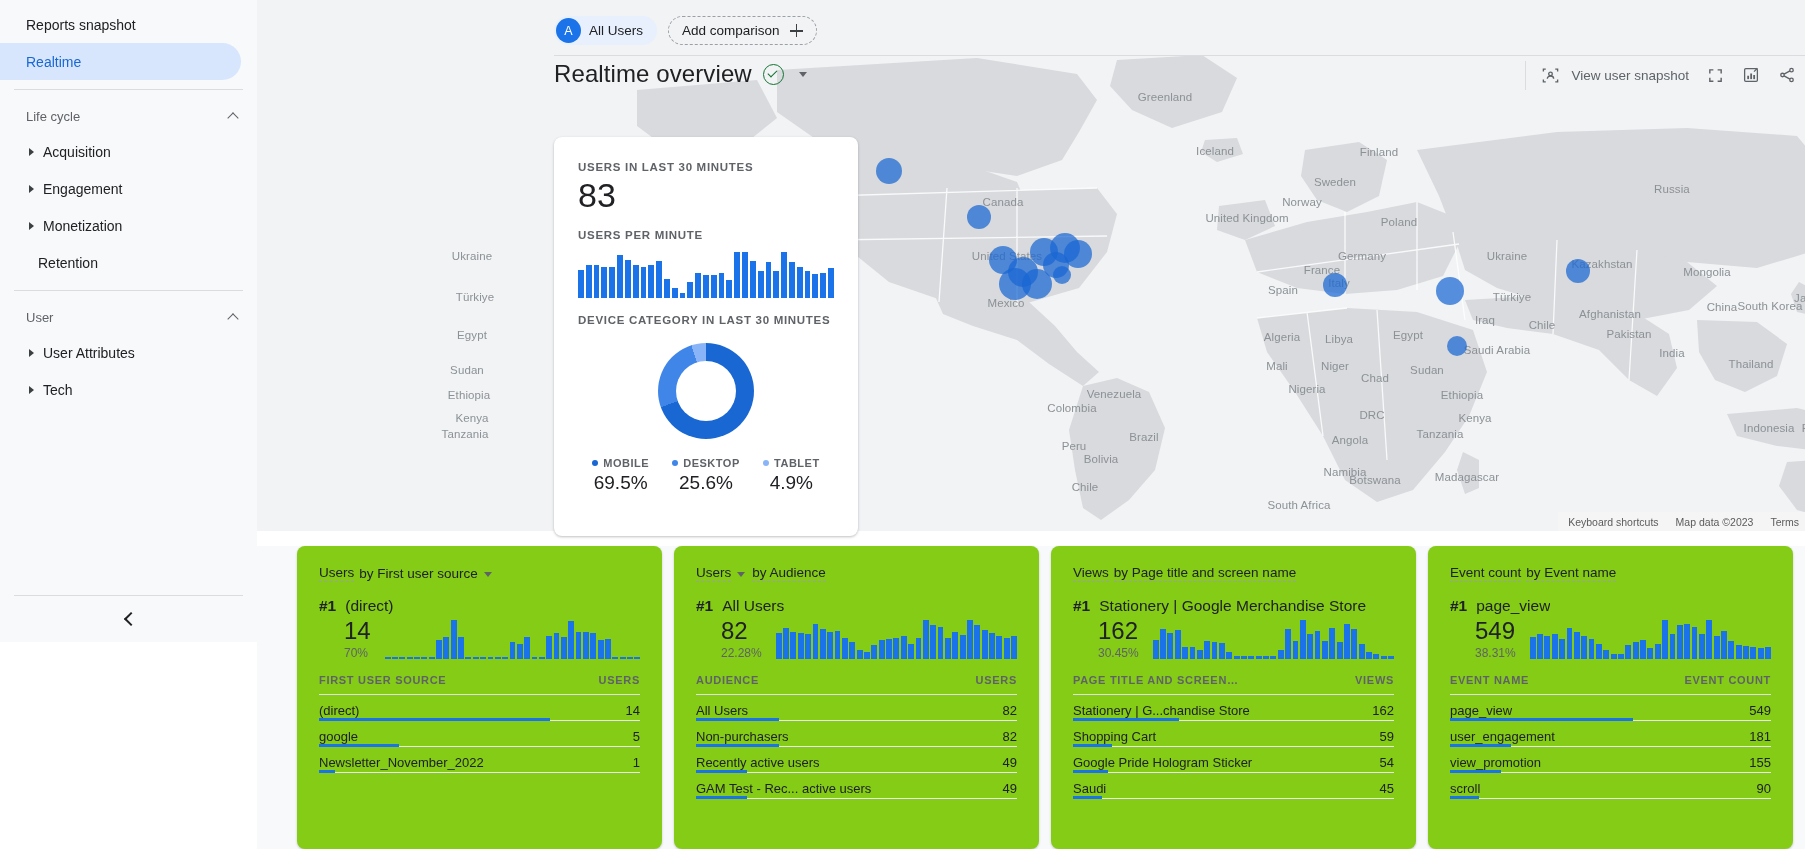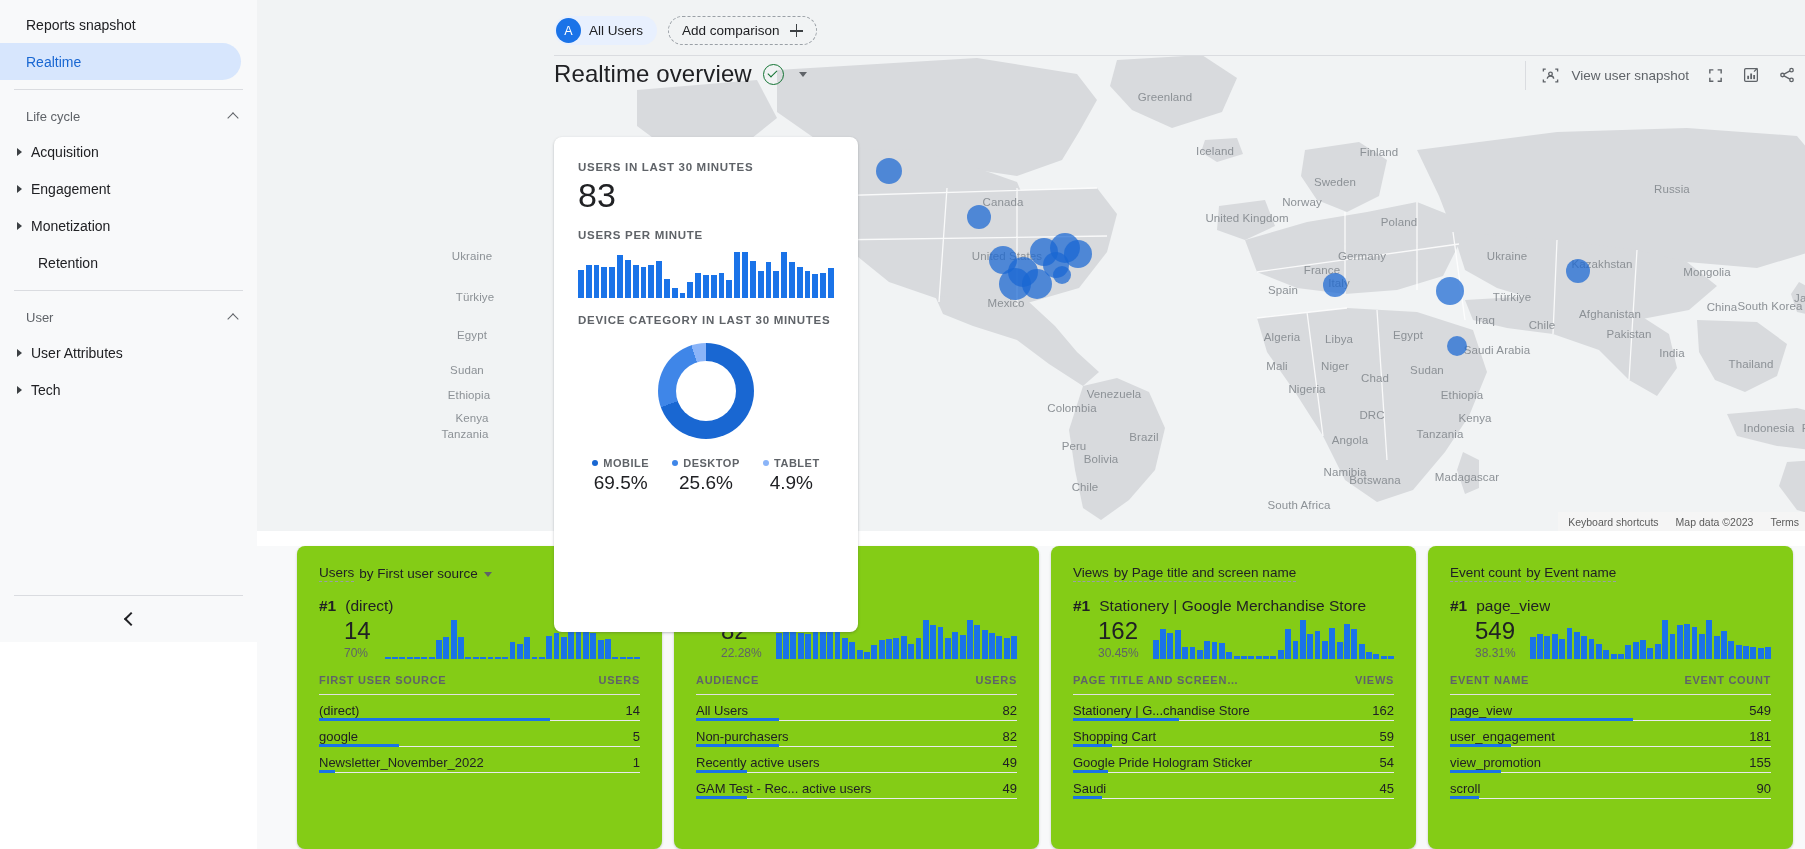--- a/index.html
+++ b/index.html
@@ -35,21 +35,21 @@
   }
   .nav-group .gname { flex: 1; }
   .chev-up { width: 10px; height: 10px; position: relative; }
   .chev-up::before {
     content:""; position:absolute; left:0; top:3px;
     width:7px; height:7px; border-left:1.4px solid #5f6368; border-top:1.4px solid #5f6368;
     transform: rotate(45deg);
   }
   .nav-sub {
     height: 37px; display: flex; align-items: center;
-    font-size: 14px; color: #202124; cursor: pointer; padding-left: 12px;
+    font-size: 14px; color: #202124; cursor: pointer; padding-left: 24px;
   }
   .tri {
     width: 14px; flex: 0 0 14px; display:flex; align-items:center; justify-content:center;
   }
   .tri::before {
     content:""; display:block;
     border-left: 5px solid #3c4043; border-top: 4px solid transparent; border-bottom: 4px solid transparent;
   }
   .nav-sub .lbl { margin-left: 5px; }
   .nav-sub.noarrow { padding-left: 33px; }
@@ -134,21 +134,21 @@
 
   .right-tools {
     position:absolute; right:0; top:54px; height:42px; display:flex; align-items:center; gap:0; z-index:12;
     background: transparent;
   }
   .tool-btn { display:flex;align-items:center;gap:11px;cursor:pointer;color:#5f6368;font-size:13.5px;padding:0 9px;height:42px;}
   .divider-v { width:1px;height:29px;background:#dadce0;margin-right:6px; }
 
   
   .rt-card {
-    position:absolute; left:297px; top:137px; width:304px; height:495px;
+    position:absolute; left:297px; top:137px; width:304px; height:399px;
     background:#fff; border-radius:8px; box-shadow:0 1px 3px rgba(60,64,67,.22), 0 1px 2px rgba(60,64,67,.12);
     padding:24px 24px 0 24px; z-index:10;
   }
   .rt-lbl { font-size:11.5px; font-weight:700; color:#5f6368; letter-spacing:.7px; }
   .rt-big { font-size:34px; font-weight:400; color:#202124; margin:5px 0 15px 0; line-height:1.05;}
   .spark-main { margin:11px 0 16px 0; height:46px; display:flex; align-items:flex-end; gap:2px; }
   .spark-main i { flex:1; background:#1a73e8; display:block; }
   .donut-wrap { display:flex; justify-content:center; margin-top:17px; }
   .donut { width:96px; height:96px; border-radius:50%; position:relative; }
   .donut::after{

